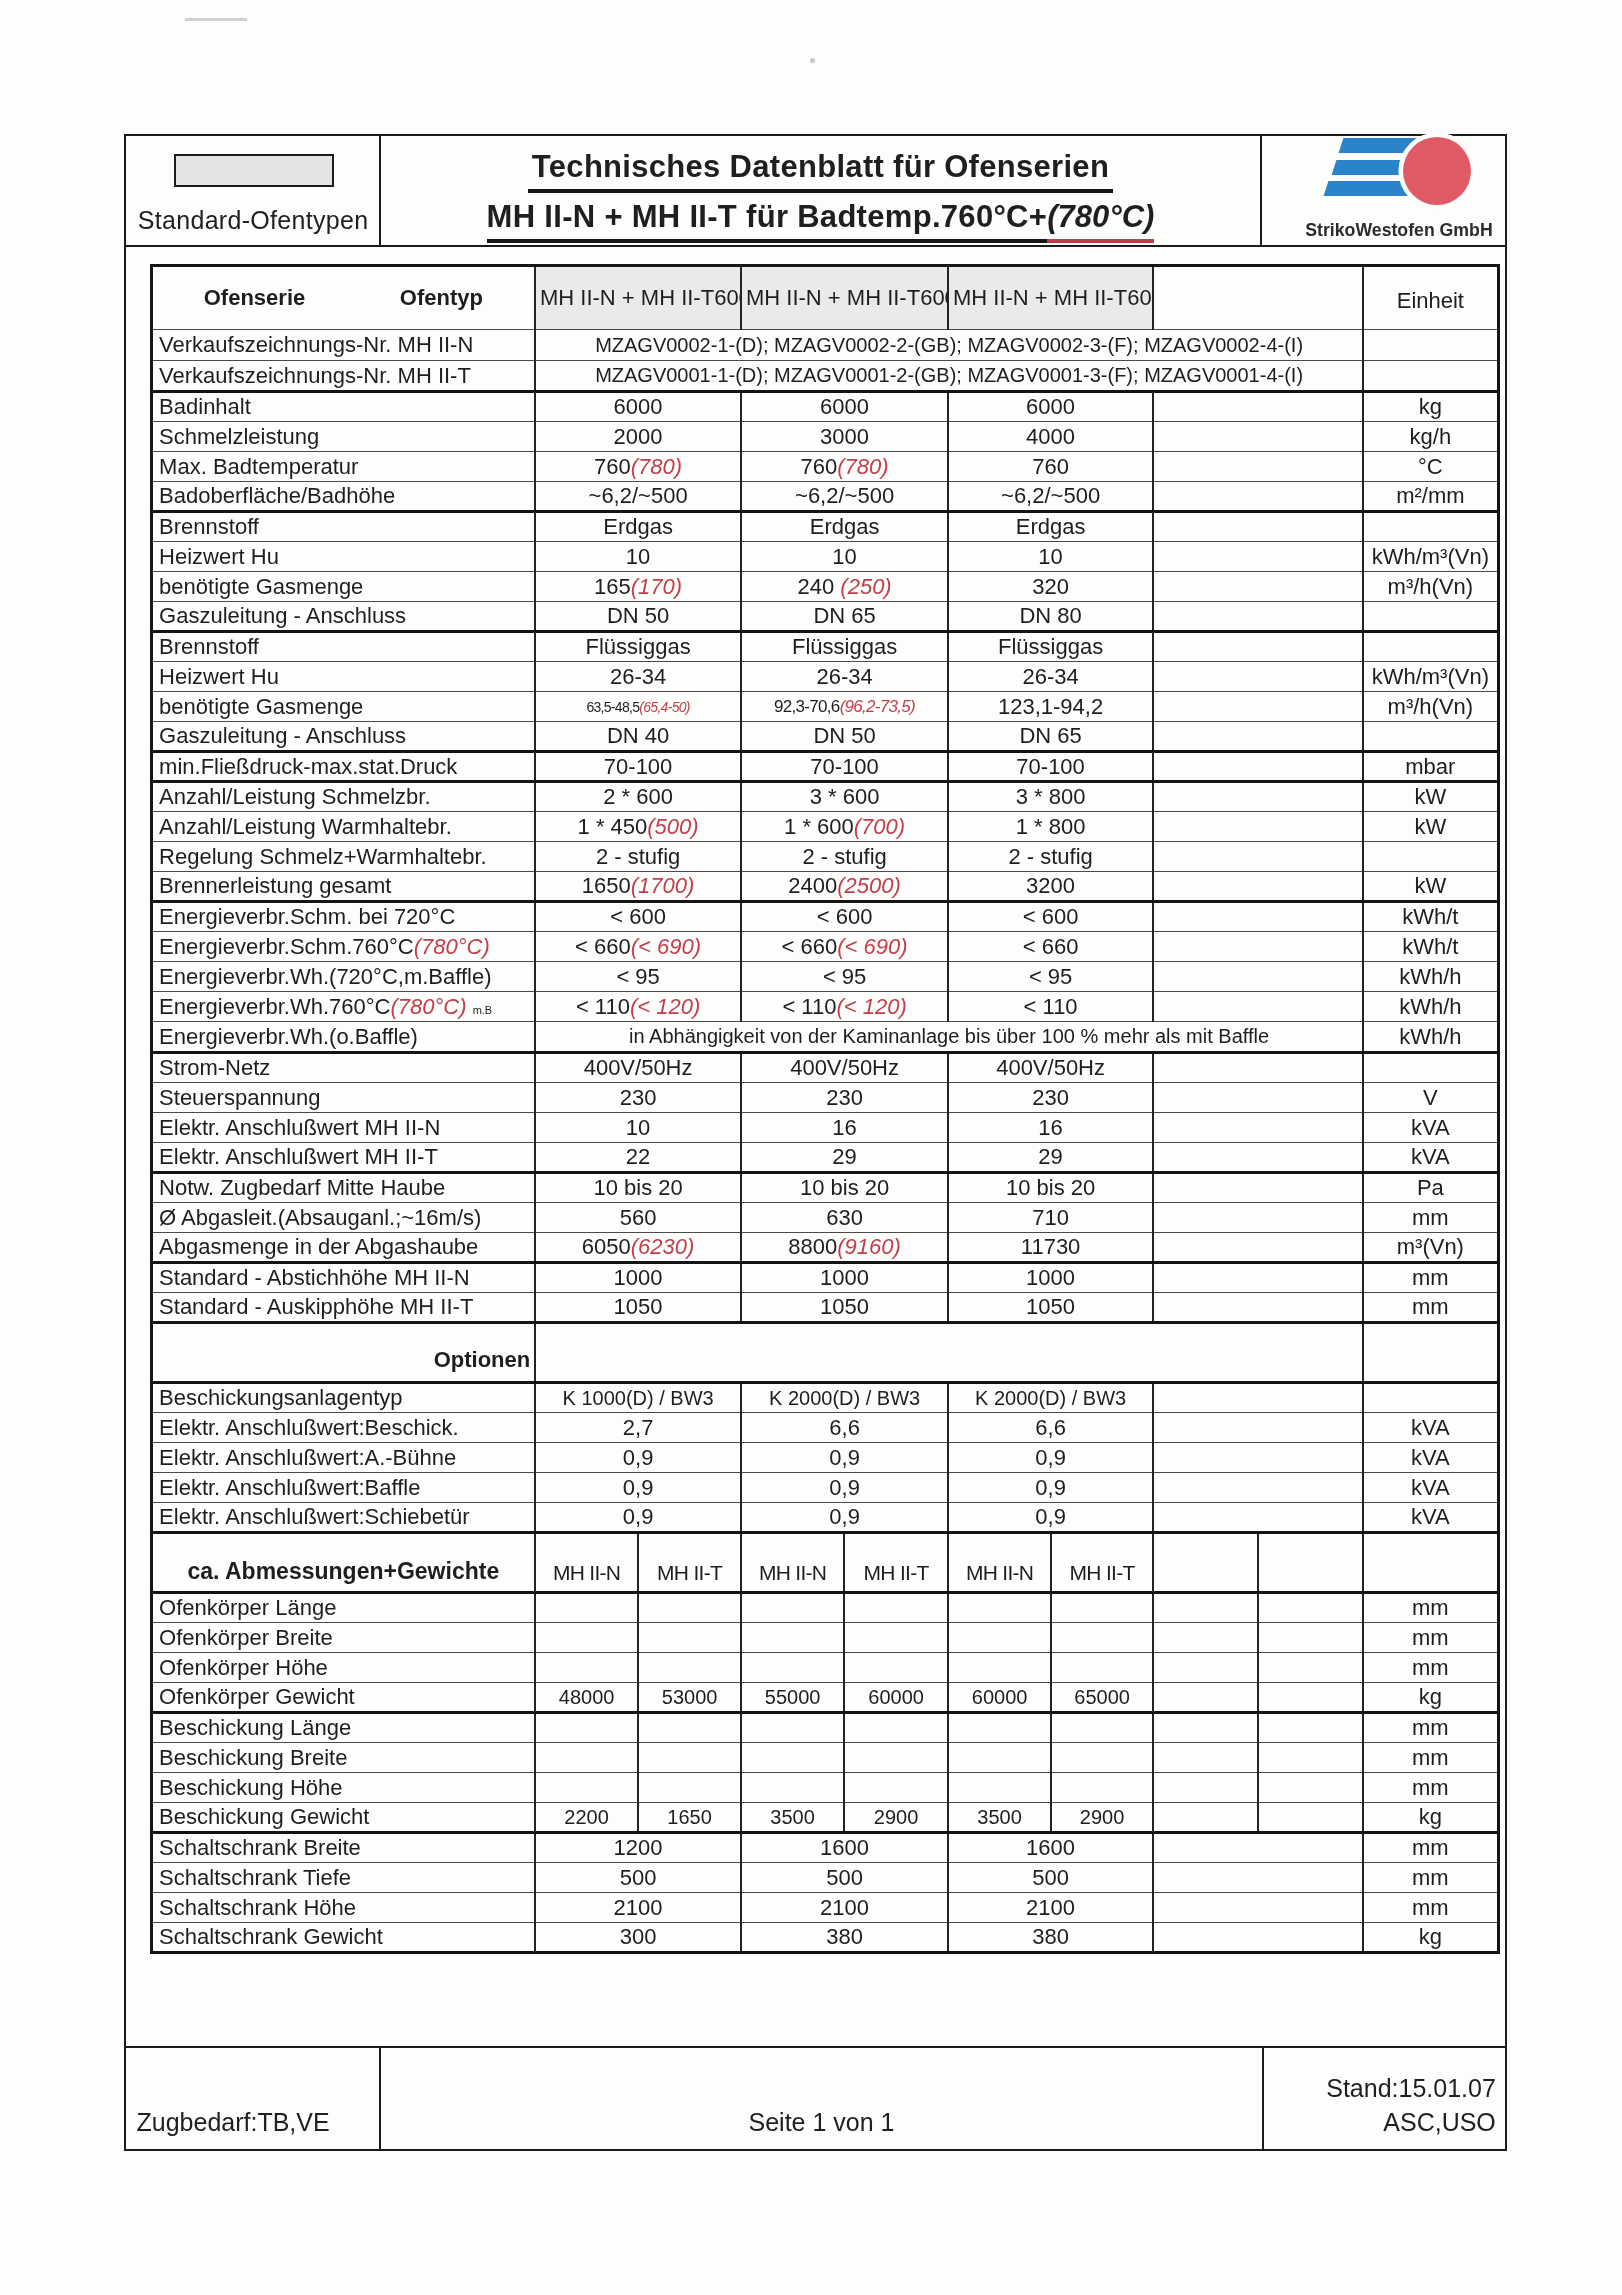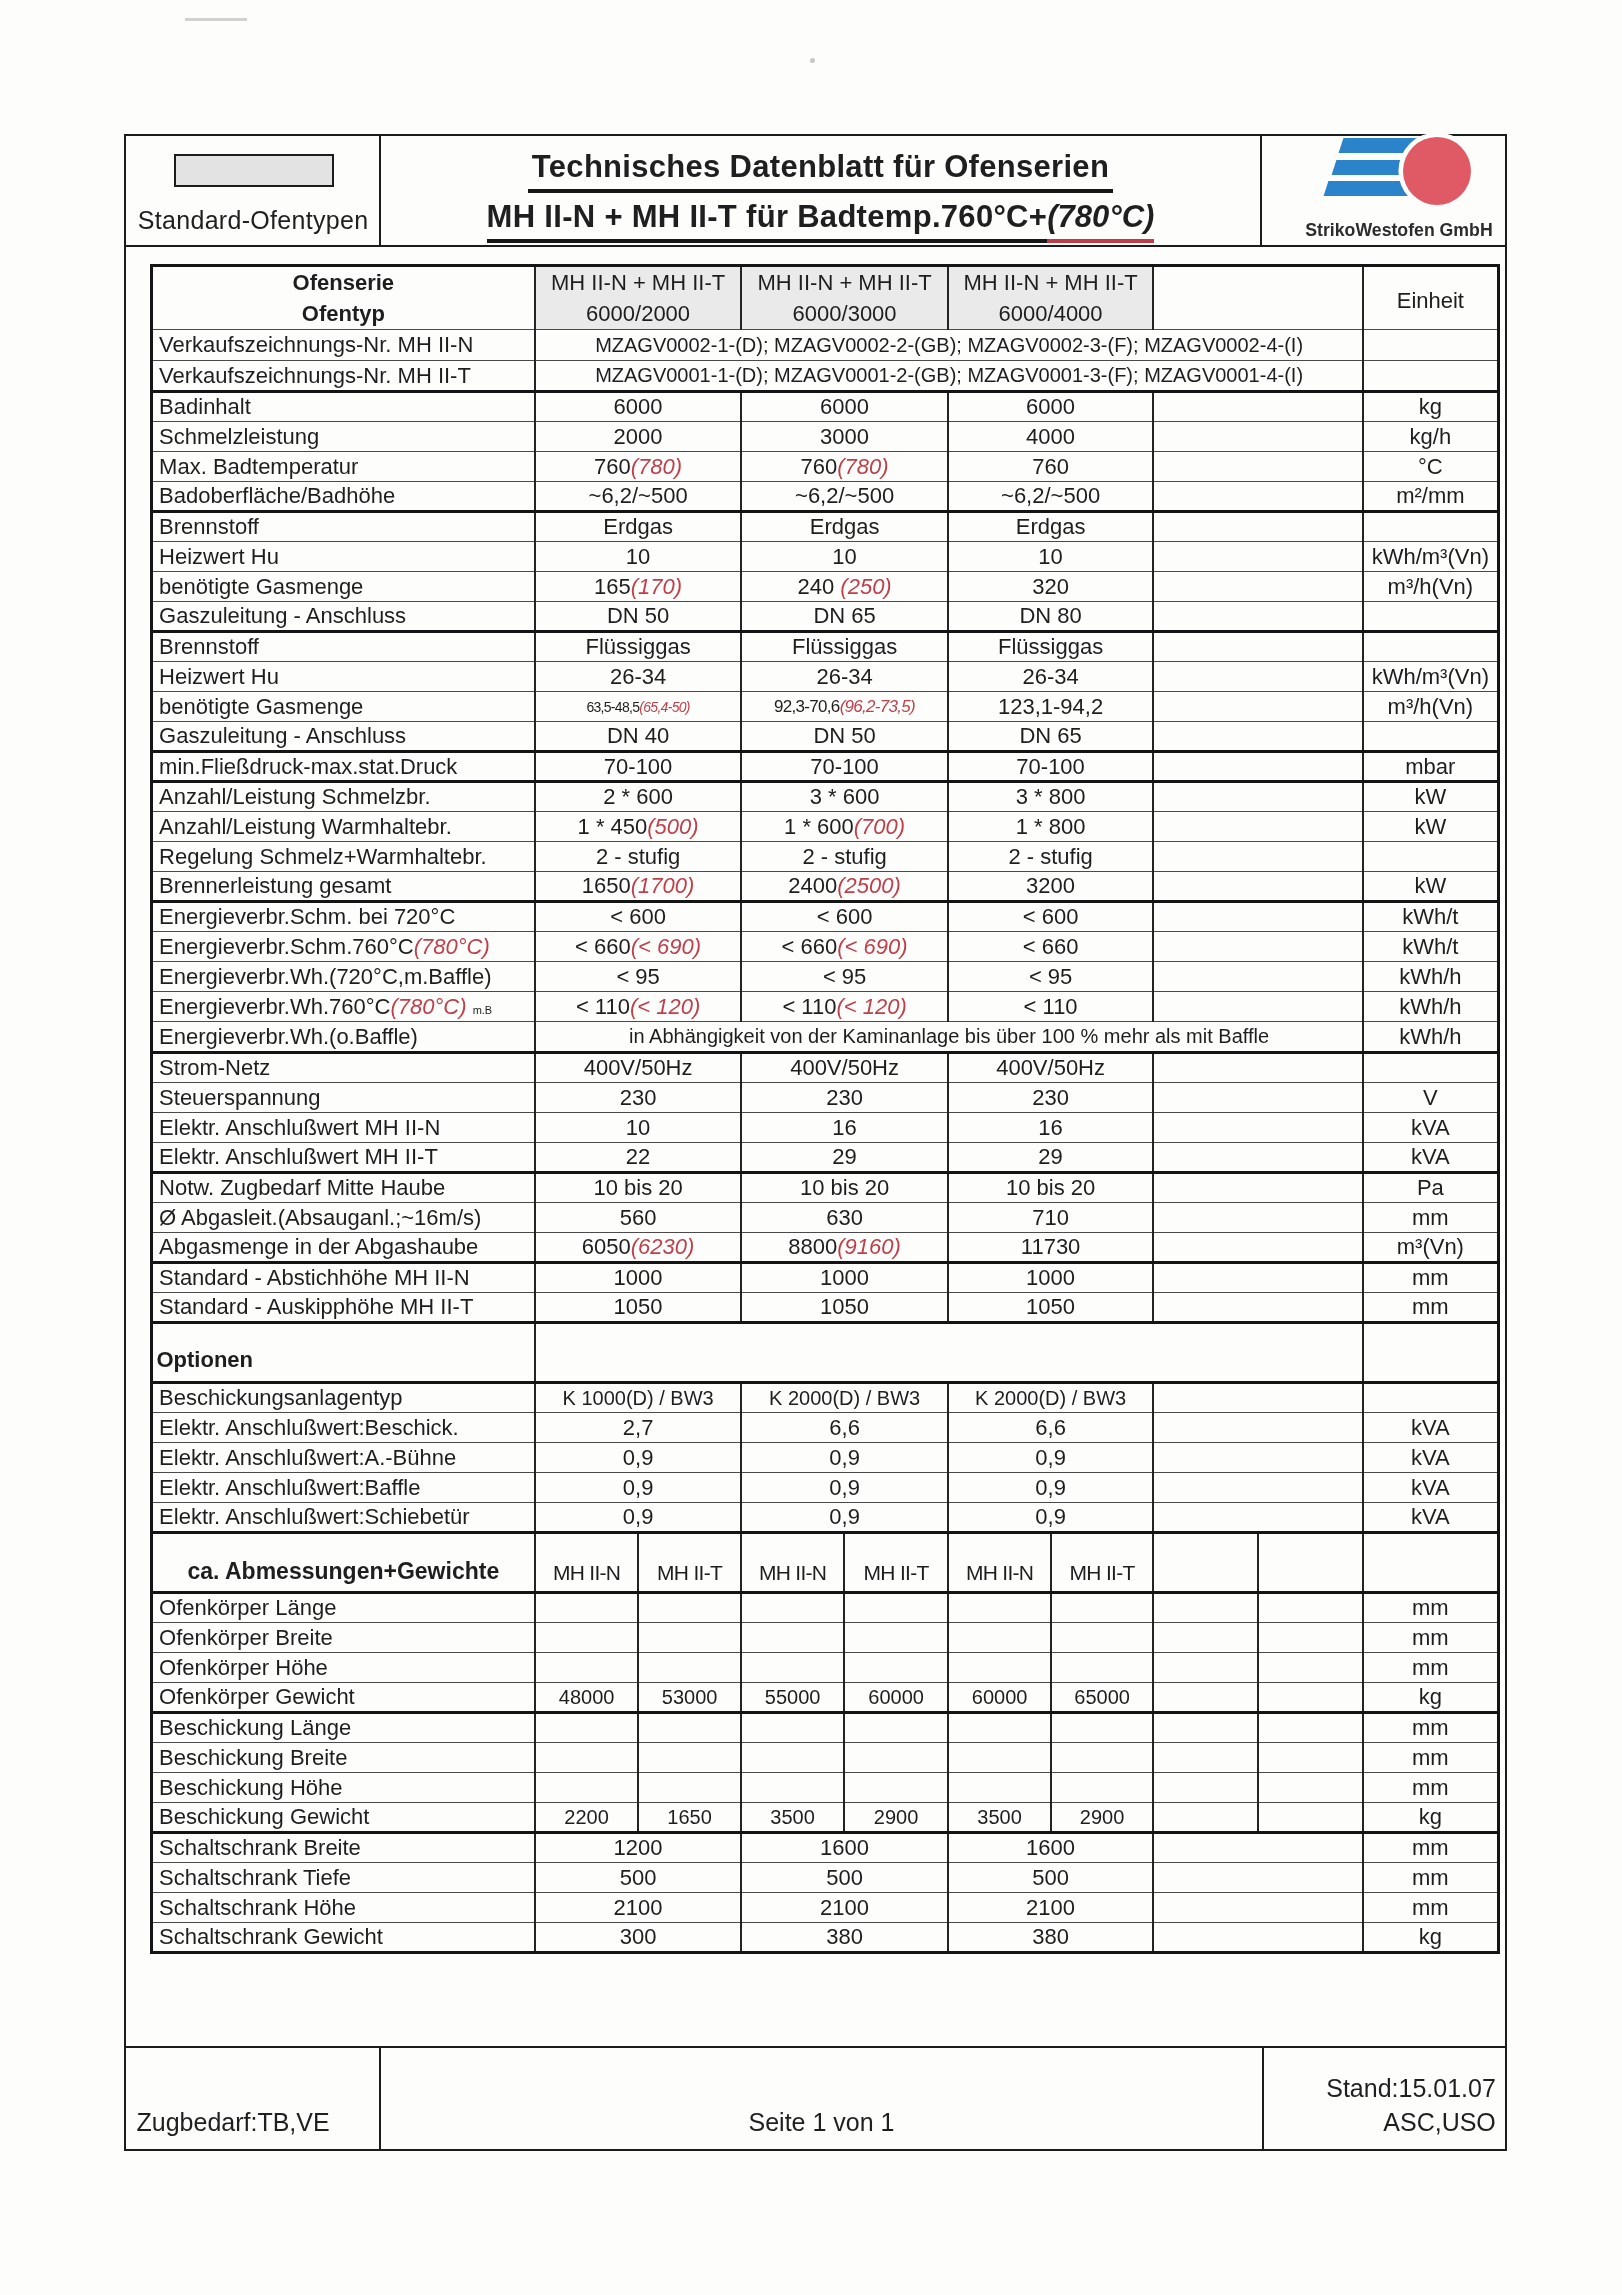--- a/index.html
+++ b/index.html
@@ -40,24 +40,24 @@
   tr.thick>td{border-top:3.9px solid #141414;}
   td.lbl{text-align:left;padding-left:6.5px;}
   td.val,td.unit,td.spanval{text-align:center;}
   td.shade{background:#eaeaea;}
   .rd{color:#bf3f4a;font-style:italic;}
   .sm{font-size:11px;}
   td.tight{font-size:14px;letter-spacing:-0.7px;}
   td.tighter{font-size:17px;letter-spacing:-0.7px;}
   td.vsmall{font-size:20px;}
   tr.hdr>td{vertical-align:middle;}
-  .hdr-stack{display:flex;flex-direction:column;justify-content:space-around;height:62px;align-items:center;font-weight:bold;}
+  .hdr-stack{display:flex;flex-direction:row;justify-content:space-around;height:62px;align-items:center;font-weight:bold;}
   .hdr-stack.nb{font-weight:normal;}
   td.einheit-hdr{vertical-align:top;text-align:center;padding-top:5.2px;}
-  td.optlbl{font-weight:bold;text-align:left;vertical-align:bottom;padding-bottom:7.9px;}
+  td.optlbl{font-weight:bold;text-align:right;vertical-align:bottom;padding-bottom:7.9px;}
   td.dimlbl{font-weight:bold;text-align:center;vertical-align:bottom;padding-bottom:6.5px;font-size:23px;}
   td.subhdr{vertical-align:bottom;text-align:center;padding-bottom:6.5px;font-size:21px;letter-spacing:-0.7px;padding-left:1.3px;padding-right:1.3px;}
 
   
   .band-footer{position:absolute;left:0;bottom:0;right:0;height:101px;border-top:2.6px solid #1c1c1c;display:flex;font-size:25px;}
   .fcell1{width:253px;border-right:2px solid #1c1c1c;position:relative;}
   .fcell1 span{position:absolute;left:10.5px;bottom:11.8px;}
   .fcell2{flex:1;border-right:2px solid #1c1c1c;position:relative;text-align:center;}
   .fcell2 span{position:absolute;left:0;right:0;bottom:11.8px;}
   .fcell3{width:241px;position:relative;text-align:right;}

